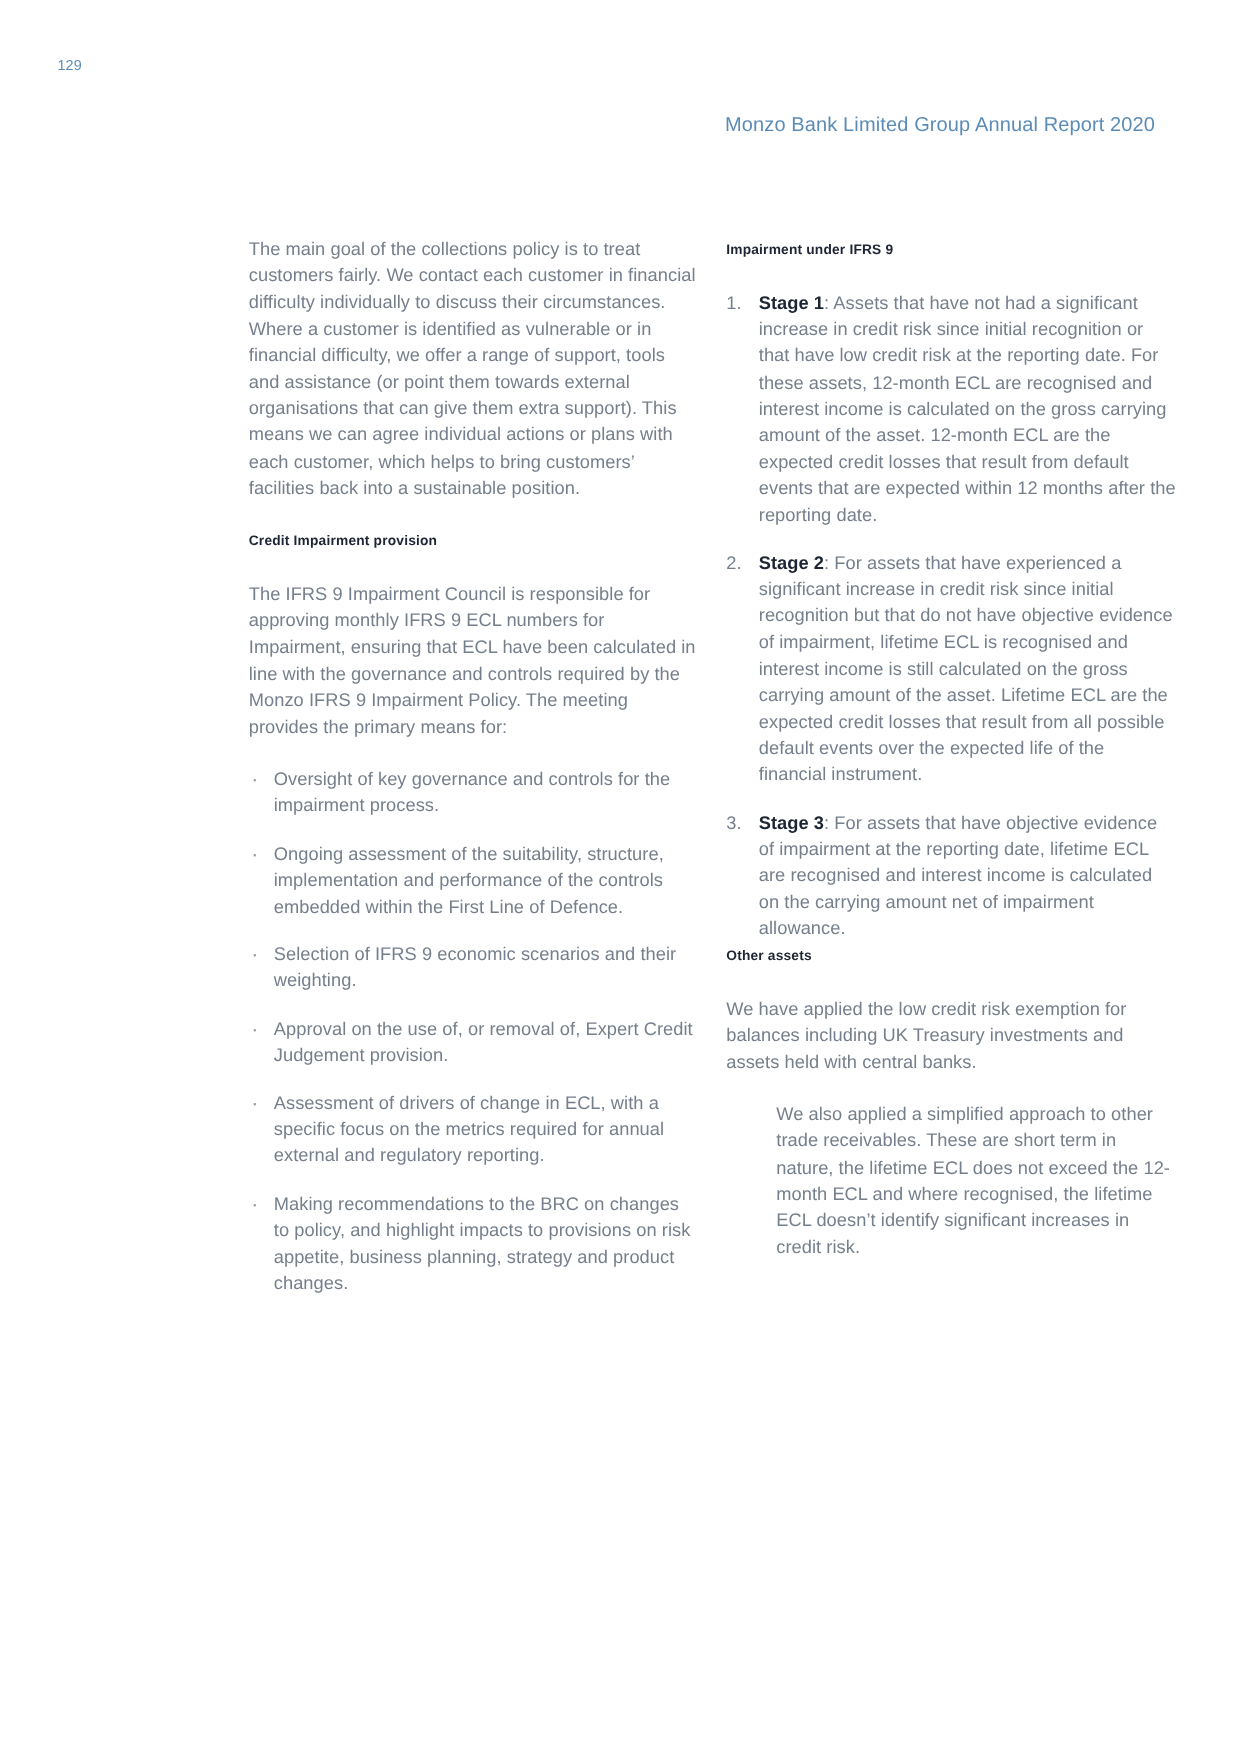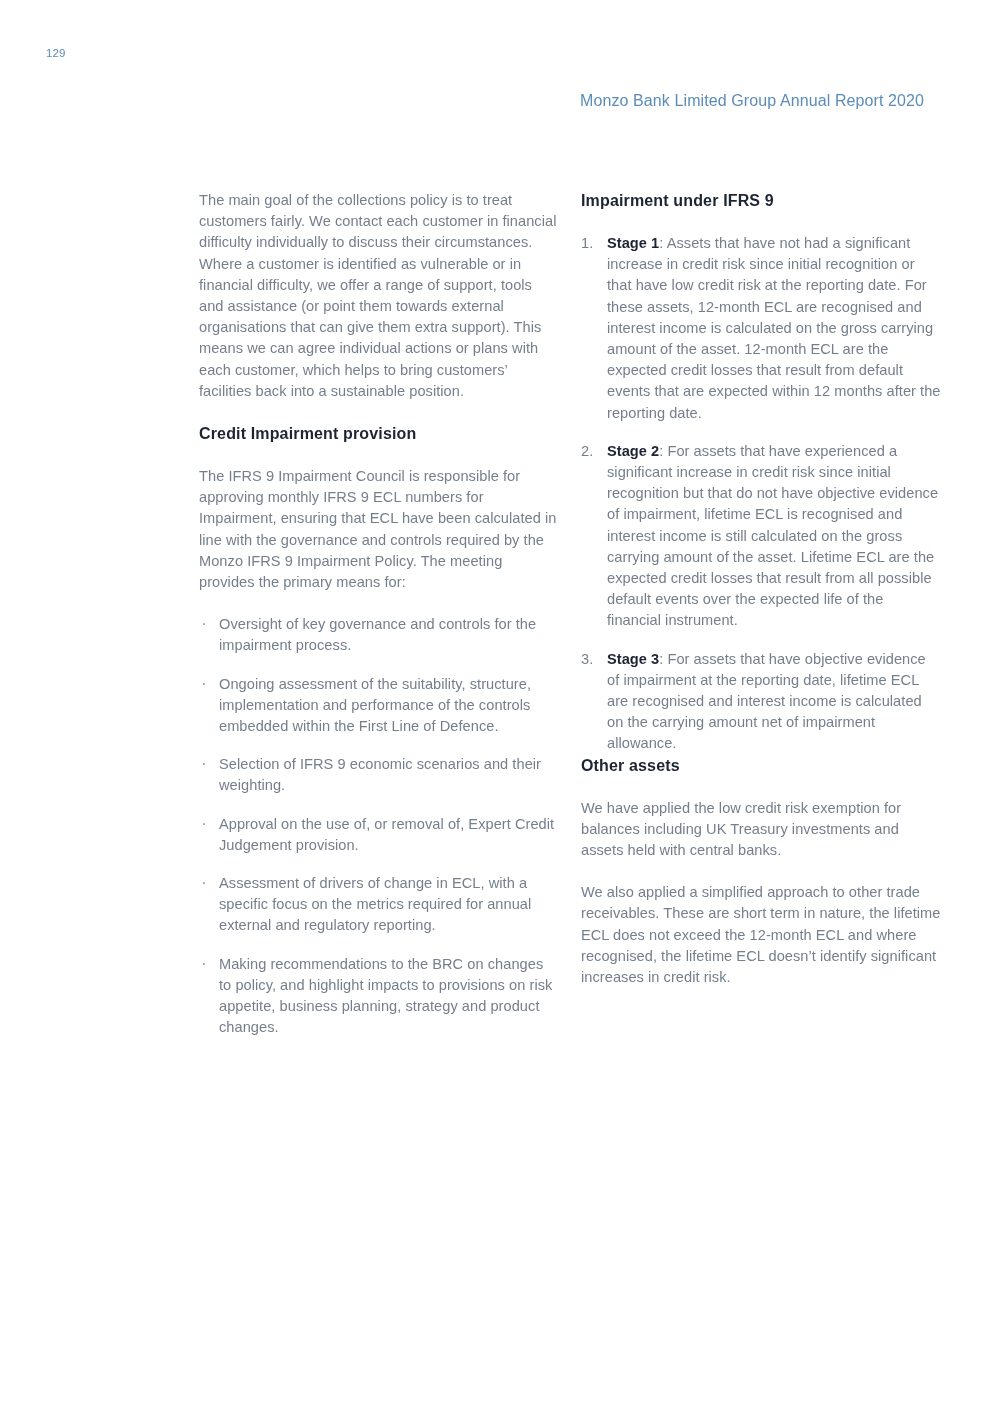--- a/index.html
+++ b/index.html
@@ -68,25 +68,25 @@
 
   p.body-text,
   li.body-text {
     color: #757f8c;
     font-size: 14.6px;
     line-height: 21.2px;
     letter-spacing: 0.05px;
     margin: 0;
   }
   p.body-text { margin-bottom: 21px; }
-  p.body-text.tight { margin-bottom: 0; }
+  p.body-text.tight { margin-bottom: 0; margin-left: 40px; }
 
   h2.section-heading {
     color: #1d2433;
-    font-size: 16px;
+    font-size: 11px;
     font-weight: bold;
     line-height: 21px;
     letter-spacing: 0.15px;
     margin: 0 0 22px 0;
   }
   .heading-gap-top { margin-top: 28px; }
   .heading-gap-top-lg { margin-top: 38px; }
 
   
   ul.bullets {

